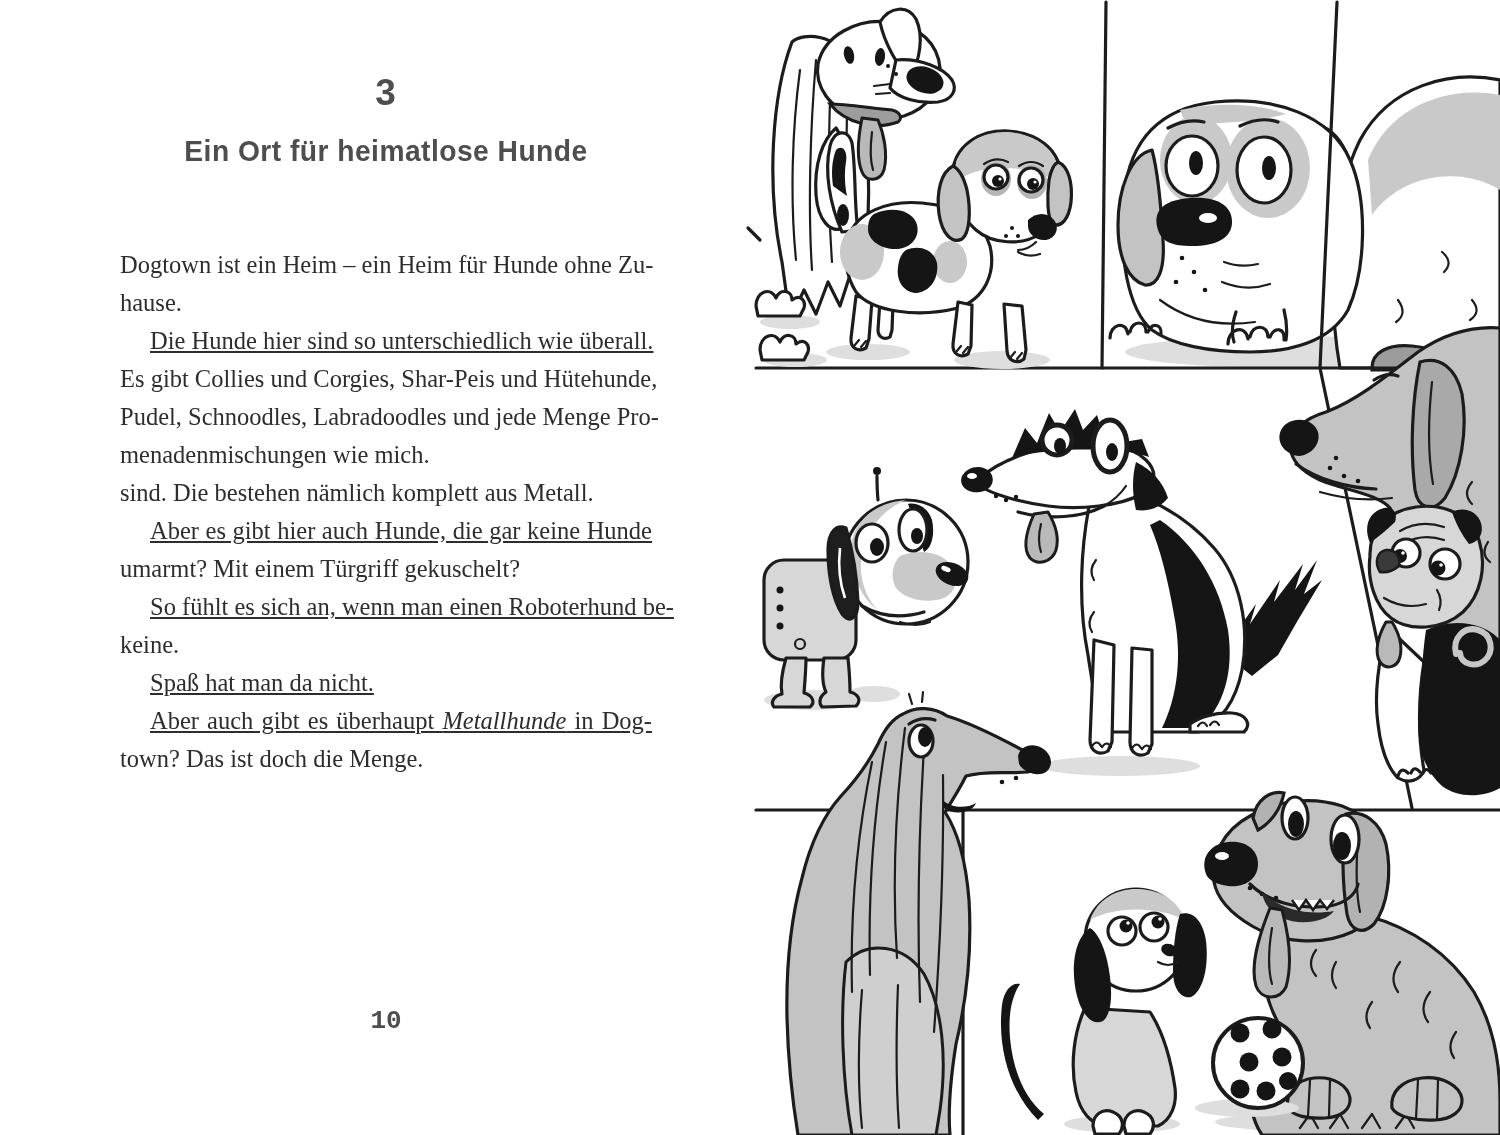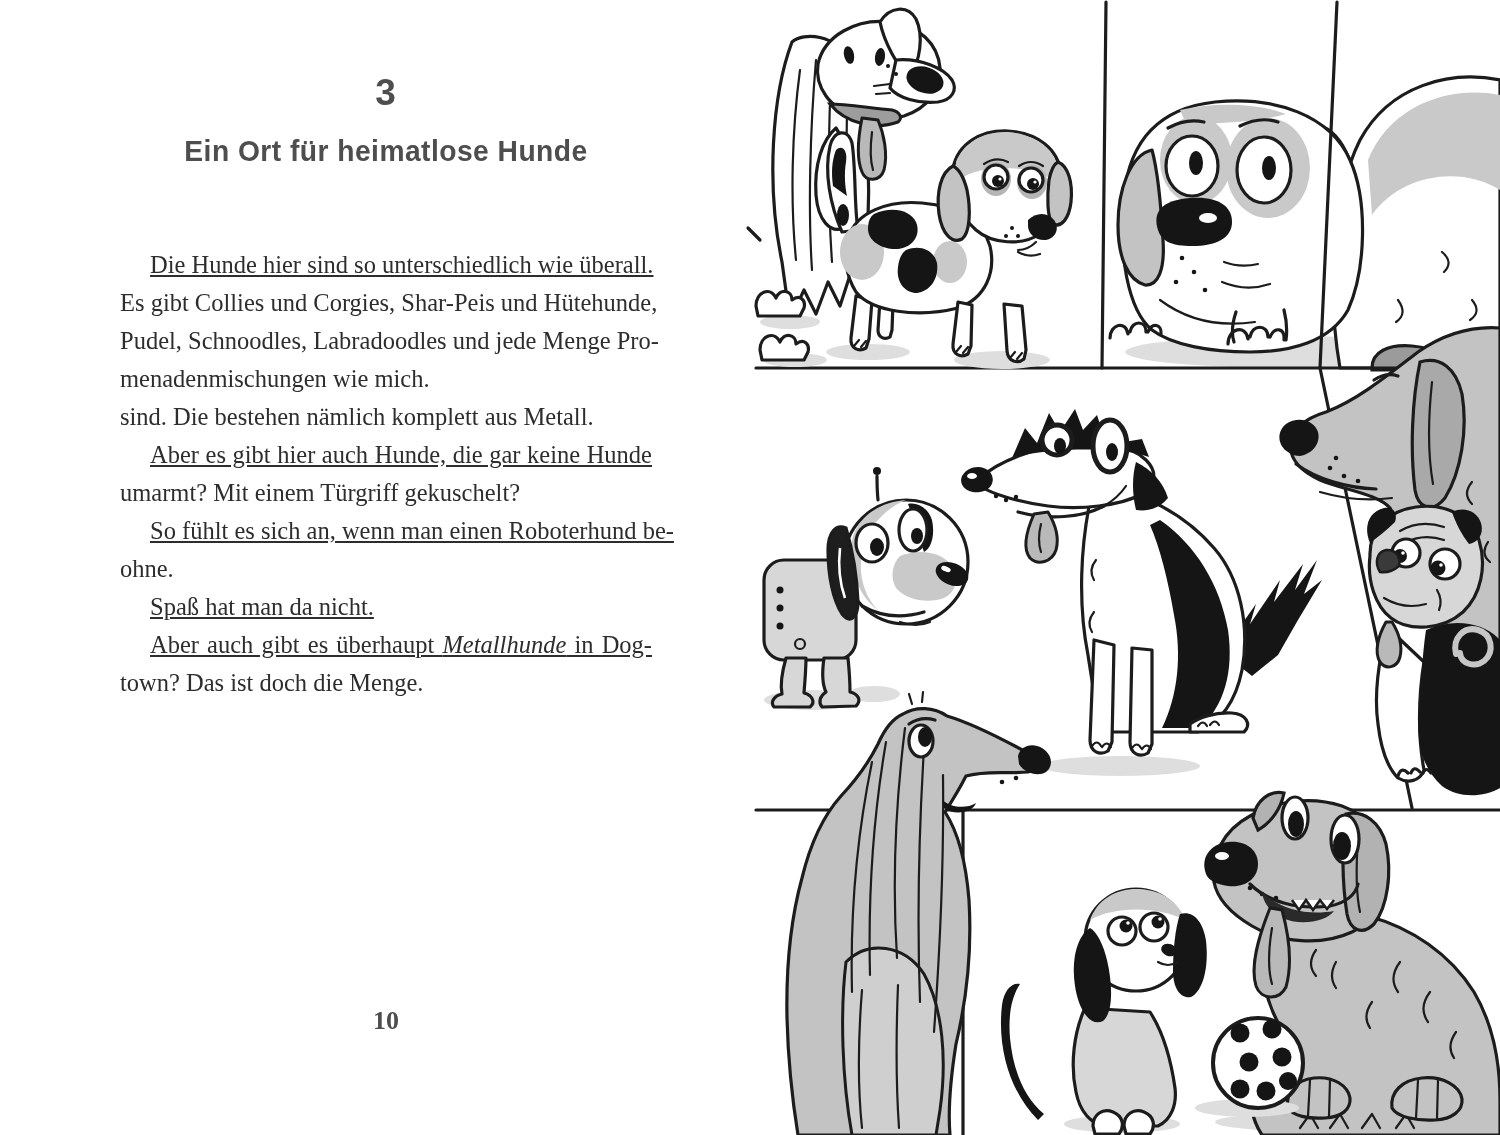--- a/index.html
+++ b/index.html
@@ -12,21 +12,21 @@
           color:#4e4e4e;letter-spacing:1px;}
   .ch-title{position:absolute;left:120px;top:134px;width:532px;text-align:center;
           font-family:"Liberation Sans",sans-serif;font-weight:bold;font-size:30px;
           color:#4e4e4e;letter-spacing:.5px;transform:scaleX(.94);transform-origin:center;}
   .text-block{position:absolute;left:120px;top:246px;width:532px;
           font-size:24.5px;line-height:38px;color:#2d2d2d;}
   .line{text-align:justify;text-align-last:justify;height:38px;white-space:nowrap;}
   .line.last{text-align-last:left;}
   .line.indent{text-indent:30px;text-decoration:underline;}
   .pg-num{position:absolute;left:120px;top:1006px;width:532px;text-align:center;
-          font-family:Liberation Serif, serif;font-weight:bold;font-size:26px;
+          font-family:Liberation Mono, monospace;font-weight:bold;font-size:26px;
           color:#4e4e4e;}
   
   #illus{position:absolute;left:740px;top:0;width:760px;height:1135px;}
   .ink{stroke:var(--ink);stroke-width:3.2;fill:none;stroke-linecap:round;stroke-linejoin:round;}
   .thin{stroke-width:2.2;}
   .fw{fill:#ffffff;stroke:var(--ink);stroke-width:3.2;stroke-linejoin:round;}
   .fg{fill:var(--gray);stroke:var(--ink);stroke-width:3.2;stroke-linejoin:round;}
   .fgl{fill:#d7d7d7;stroke:var(--ink);stroke-width:3.2;stroke-linejoin:round;}
   .gfn{fill:#c9c9c9;stroke:none;}
   .pb{fill:#151515;stroke:none;}
@@ -36,35 +36,39 @@
 </head>
 <body>
 
 <div id="stage" style="--ink: #1c1c1c; --gray: #c3c3c3; --shadow: #dedede;">
 
   <div id="left-page">
     <div class="ch-num">3</div>
     <div class="ch-title">Ein Ort für heimatlose Hunde</div>
     <div class="text-block">
         <div>
+          <div class="line"><span>Dogtown ist ein Heim – ein Heim für Hunde ohne Zu-</span></div>
+          <div class="line last"><span>hause.</span></div>
+        </div>
+        <div>
           <div class="line indent"><span>Die Hunde hier sind so unterschiedlich wie überall.</span></div>
           <div class="line"><span>Es gibt Collies und Corgies, Shar-Peis und Hütehunde,</span></div>
           <div class="line"><span>Pudel, Schnoodles, Labradoodles und jede Menge Pro-</span></div>
           <div class="line last"><span>menadenmischungen wie mich.</span></div>
         </div>
         <div>
           <div class="line last"><span>sind. Die bestehen nämlich komplett aus Metall.</span></div>
           <div class="line indent"><span>Aber es gibt hier auch Hunde, die gar keine Hunde</span></div>
         </div>
         <div>
           <div class="line last"><span>umarmt? Mit einem Türgriff gekuschelt?</span></div>
         </div>
         <div>
           <div class="line indent"><span>So fühlt es sich an, wenn man einen Roboterhund be-</span></div>
-          <div class="line last"><span>ohne.</span></div>
+          <div class="line last"><span>keine.</span></div>
         </div>
         <div>
           <div class="line last indent"><span>Spaß hat man da nicht.</span></div>
         </div>
         <div>
           <div class="line indent"><span>Aber auch gibt es überhaupt </span><i>Metallhunde</i><span> in Dog-</span></div>
           <div class="line last"><span>town? Das ist doch die Menge.</span></div>
         </div>
       </div>
     <div class="pg-num">10</div>

